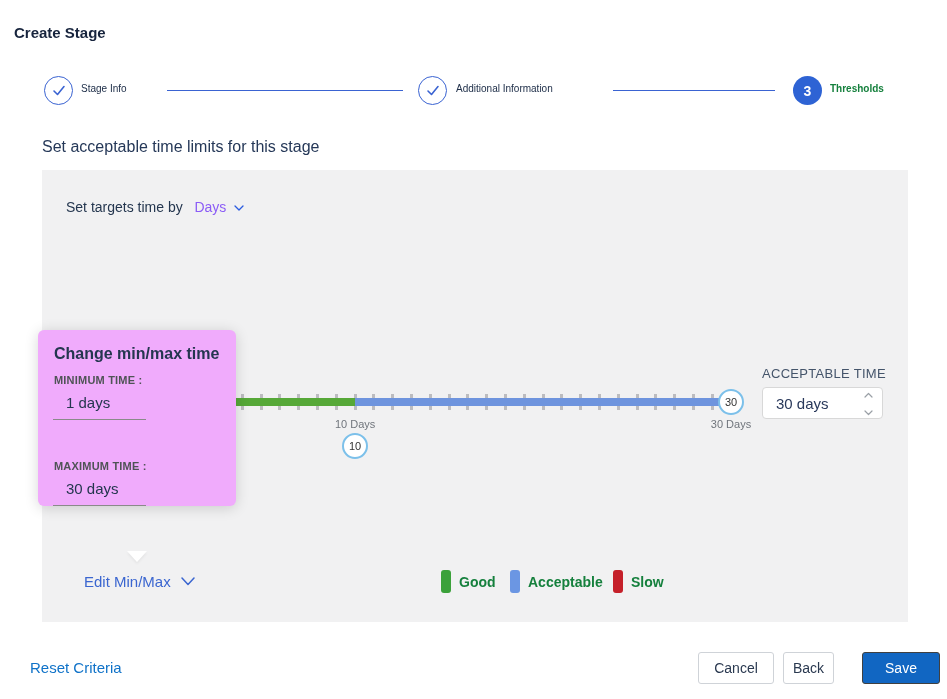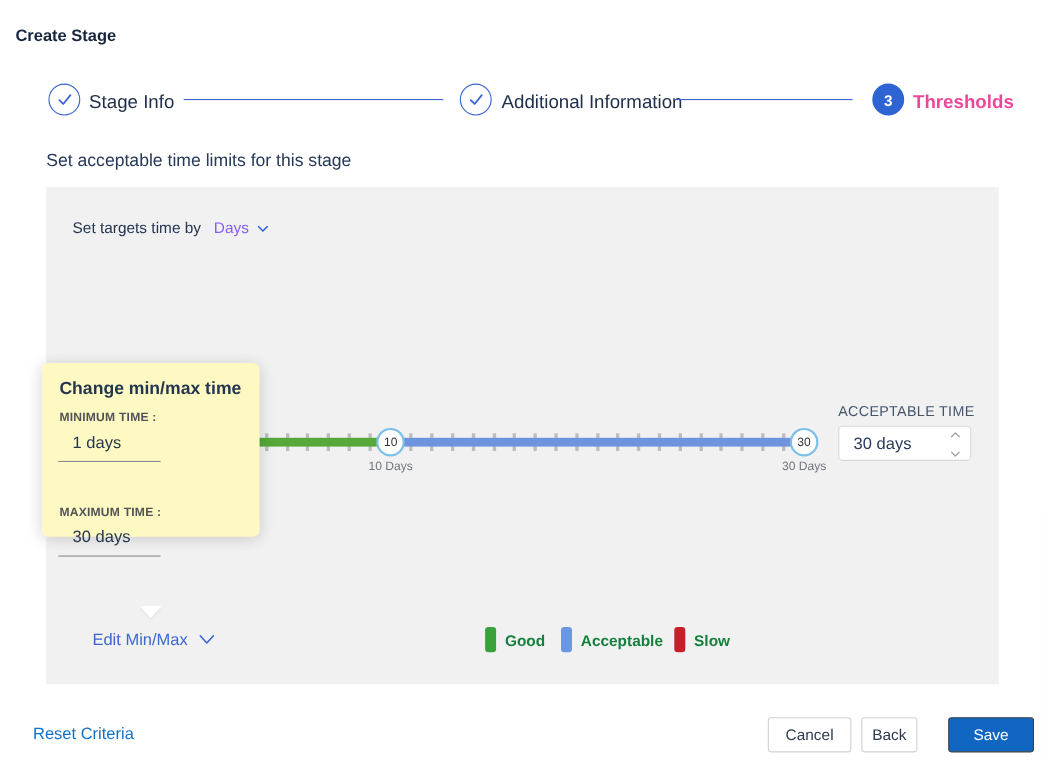--- a/index.html
+++ b/index.html
@@ -8,22 +8,22 @@
   .stage-canvas { position:relative; width:947px; height:699px; background:#fff; overflow:hidden; }
 
   
   .page-title { position:absolute; left:14px; top:24px; font-size:15px; font-weight:700; color:#17243d; }
 
   
   .step-circle { position:absolute; top:76px; width:29px; height:29px; border-radius:50%;
                  display:flex; align-items:center; justify-content:center; cursor:pointer; }
   .step-circle.outlined { border:1.5px solid #3a63d2; background:#fff; }
   .step-circle.filled { background:#2e63d4; color:#fff; font-size:14px; font-weight:700; }
-  .step-label { position:absolute; top:83px; font-size:17px; color:#20304a; white-space:nowrap; }
-  .step-label.bold { font-weight:700; color:#ec4899; }
+  .step-label { position:absolute; top:83px; font-size:10px; color:#20304a; white-space:nowrap; }
+  .step-label.bold { font-weight:700; color:#15803d; }
   .step-line { position:absolute; top:90px; height:1px; background:#3a63d2; }
 
   
   .section-heading { position:absolute; left:42px; top:138px; font-size:16px; color:#253858; }
 
   
   .panel { position:absolute; left:42px; top:170px; width:866px; height:452px; background:#f1f1f2; }
   .targets-row { position:absolute; left:66px; top:199px; font-size:14px; color:#24364f; }
   .targets-unit { color:#8b5cf6; cursor:pointer; }
   .chev-small { display:inline-block; vertical-align:1px; margin-left:4px; }
@@ -43,21 +43,21 @@
   .acceptable-label { position:absolute; left:762px; top:366px; font-size:13px; color:#44546a; letter-spacing:.3px; }
   .acceptable-input { position:absolute; left:762px; top:387px; width:121px; height:32px; background:#fff;
                       border:1px solid #d8d8d8; border-radius:4px; }
   .acceptable-input input { position:absolute; left:0; top:0; width:100%; height:100%; border:none; outline:none;
                       background:transparent; padding-left:13px; font-size:15px; color:#29395b;
                       font-family:"Liberation Sans", sans-serif; }
   .spinner { position:absolute; right:8px; top:4px; width:12px; height:24px; display:flex; flex-direction:column;
              align-items:center; justify-content:space-between; cursor:pointer; }
 
   
-  .popover { position:absolute; left:38px; top:330px; width:198px; height:158px; background:#fef9c3;
+  .popover { position:absolute; left:38px; top:330px; width:198px; height:176px; background:#f0abfc;
              border-radius:6px; box-shadow:0 2px 14px rgba(0,0,0,.16); z-index:10; }
   .popover-caret { position:absolute; left:127px; top:551px; width:0; height:0; z-index:11;
                    border-left:10px solid transparent; border-right:10px solid transparent;
                    border-top:11px solid #ffffff; filter:drop-shadow(0 2px 1px rgba(0,0,0,.05)); }
   .popover-title { position:absolute; left:16px; top:15px; font-size:16px; font-weight:700; color:#24364f; }
   .field-label { position:absolute; left:16px; font-size:11px; font-weight:700; color:#4f5356; letter-spacing:.2px; }
   .field-input { position:absolute; left:15px; width:93px; background:transparent; border:none;
                  border-bottom:1px solid #8a8a8a; outline:none; padding:0 0 8px 13px; font-size:15px;
                  color:#24364f; font-family:"Liberation Sans", sans-serif; }
 
@@ -147,21 +147,21 @@
         <div class="tick" style="left: 430.741px;"></div>
         <div class="tick" style="left: 449.534px;"></div>
         <div class="tick" style="left: 468.328px;"></div>
         <div class="tick" style="left: 487.121px;"></div>
         <div class="tick" style="left: 505.914px;"></div>
         <div class="tick" style="left: 524.707px;"></div>
         <div class="tick" style="left: 543.5px;"></div>
       </div>
     <div class="track good" id="track-good" style="left: 0px; width: 169.138px; background: rgb(86, 168, 56);"></div>
     <div class="track acceptable" id="track-acceptable" style="left: 169.138px; width: 375.862px; background: rgb(110, 148, 222);"></div>
-    <div class="slider-handle" id="handle-min" style="left: 156.138px;">
+    <div class="slider-handle" id="handle-min" style="left: 156.138px; margin-top: 44px;">
       <span>10</span>
     </div>
     <div class="slider-handle" id="handle-max" style="left: 532px;">
       <span>30</span>
     </div>
     <div class="handle-day-label" id="label-min" style="left: 169.138px;">10 Days</div>
     <div class="handle-day-label" id="label-max" style="left: 545px;">30 Days</div>
   </div>
 
   <div class="acceptable-label">ACCEPTABLE TIME</div>

